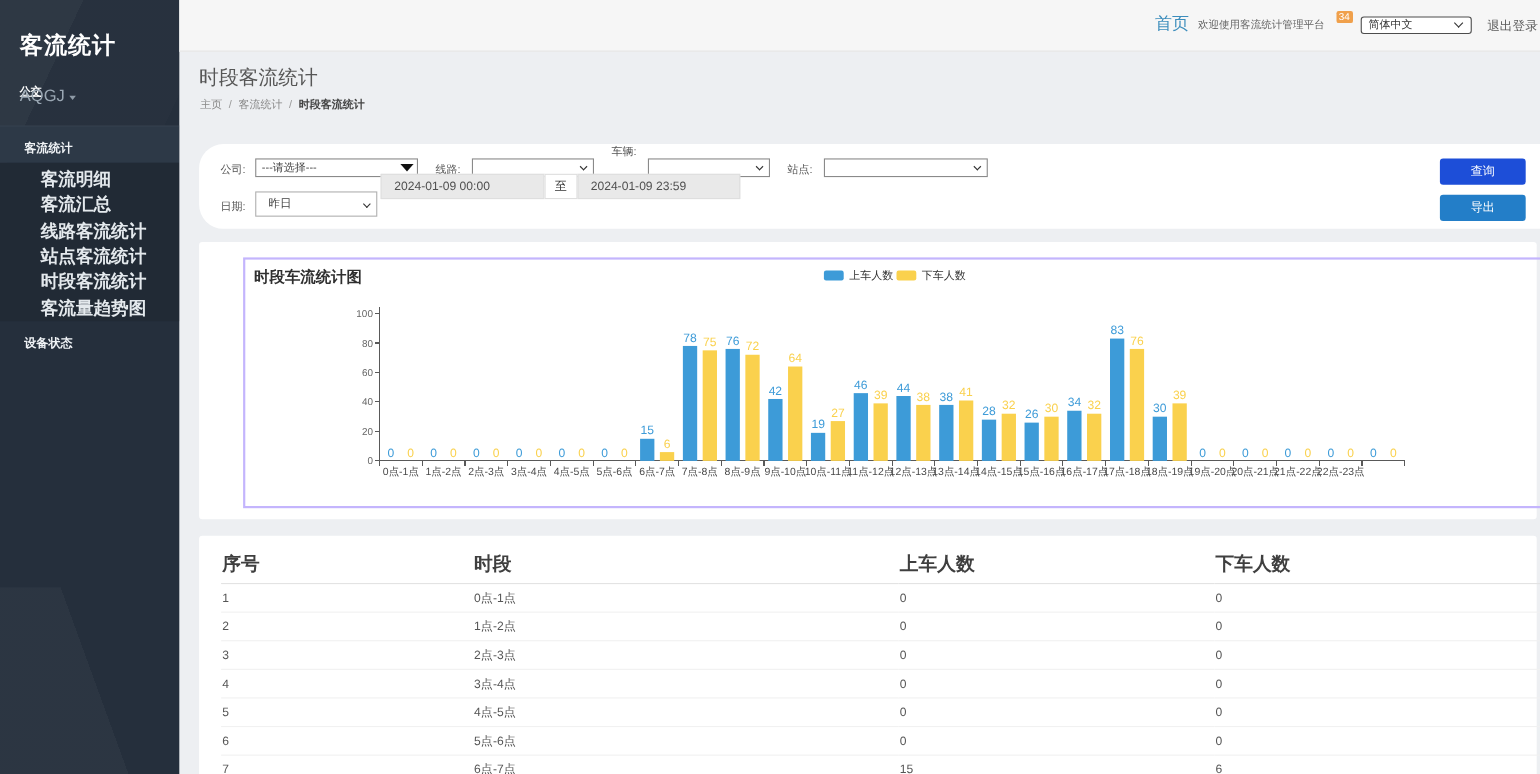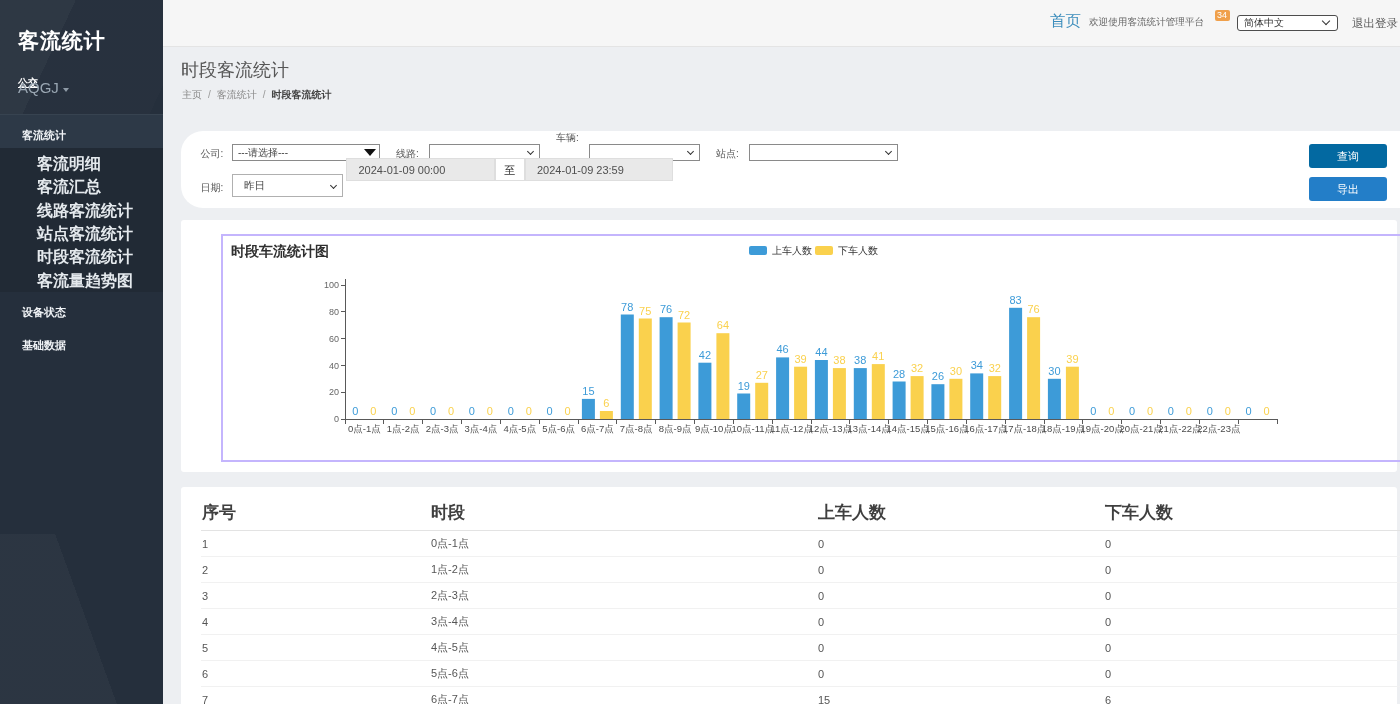--- a/index.html
+++ b/index.html
@@ -71,21 +71,20 @@
   <div class="mhead">客流统计</div>
   <div class="msub">
     <div>客流明细</div>
     <div>客流汇总</div>
     <div>线路客流统计</div>
     <div>站点客流统计</div>
     <div>时段客流统计</div>
     <div>客流量趋势图</div>
   </div>
   <div class="mitem" style="top:296px;">设备状态</div>
-  <div class="mitem" style="top:328.5px;">基础数据</div>
 </div>
 <div class="main">
   <div class="topbar">
     <div class="tb-home">首页</div>
     <div class="tb-welcome">欢迎使用客流统计管理平台</div>
     <div class="tb-badge">34</div>
     <div class="tb-sel">简体中文<span class="chev"></span></div>
     <div class="tb-logout">退出登录</div>
   </div>
   <div class="ptitle">时段客流统计</div>
@@ -104,21 +103,21 @@
       </div>
     <div class="fl" style="left:535px; top:16px;">站点:</div>
     <div class="sel" style="left:568px; top:12.5px; width:149px; height:17px;">
         <span class="chev"></span>
       </div>
     <div class="fl" style="left:19.5px; top:50px;">日期:</div>
     <div class="sel" style="left:51px; top:43px; width:111px; height:23px; line-height:21px; padding-left:11px; border-color:#b0b0b0; font-size:10.5px;">昨日<span class="chev" style="top:8px;"></span></div>
     <div class="din" style="left:165px; width:149px; padding-left:11.5px;">2024-01-09 00:00</div>
     <div class="din" style="left:314px; width:29.5px; background:#fff; text-align:center; padding:0; font-size:11px; color:#333;">至</div>
     <div class="din" style="left:343.5px; width:148.5px; padding-left:11.5px;">2024-01-09 23:59</div>
-    <div class="btn" style="top:13px; background:#0369a1;">查询</div>
+    <div class="btn" style="top:13px; background:#1d4ed8;">查询</div>
     <div class="btn" style="top:46px; background:#237ec8;">导出</div>
   </div>
 
   <div class="panel p-chart">
     <div class="cbox">
       <div class="ctitle">时段车流统计图</div>
       <div class="sw" style="left:526px; top:10px; background:#3d9bd8;"></div>
       <div class="lg" style="left:549px; top:7.8px;">上车人数</div>
       <div class="sw" style="left:591.5px; top:10px; background:#fad14d;"></div>
       <div class="lg" style="left:615px; top:7.8px;">下车人数</div>

